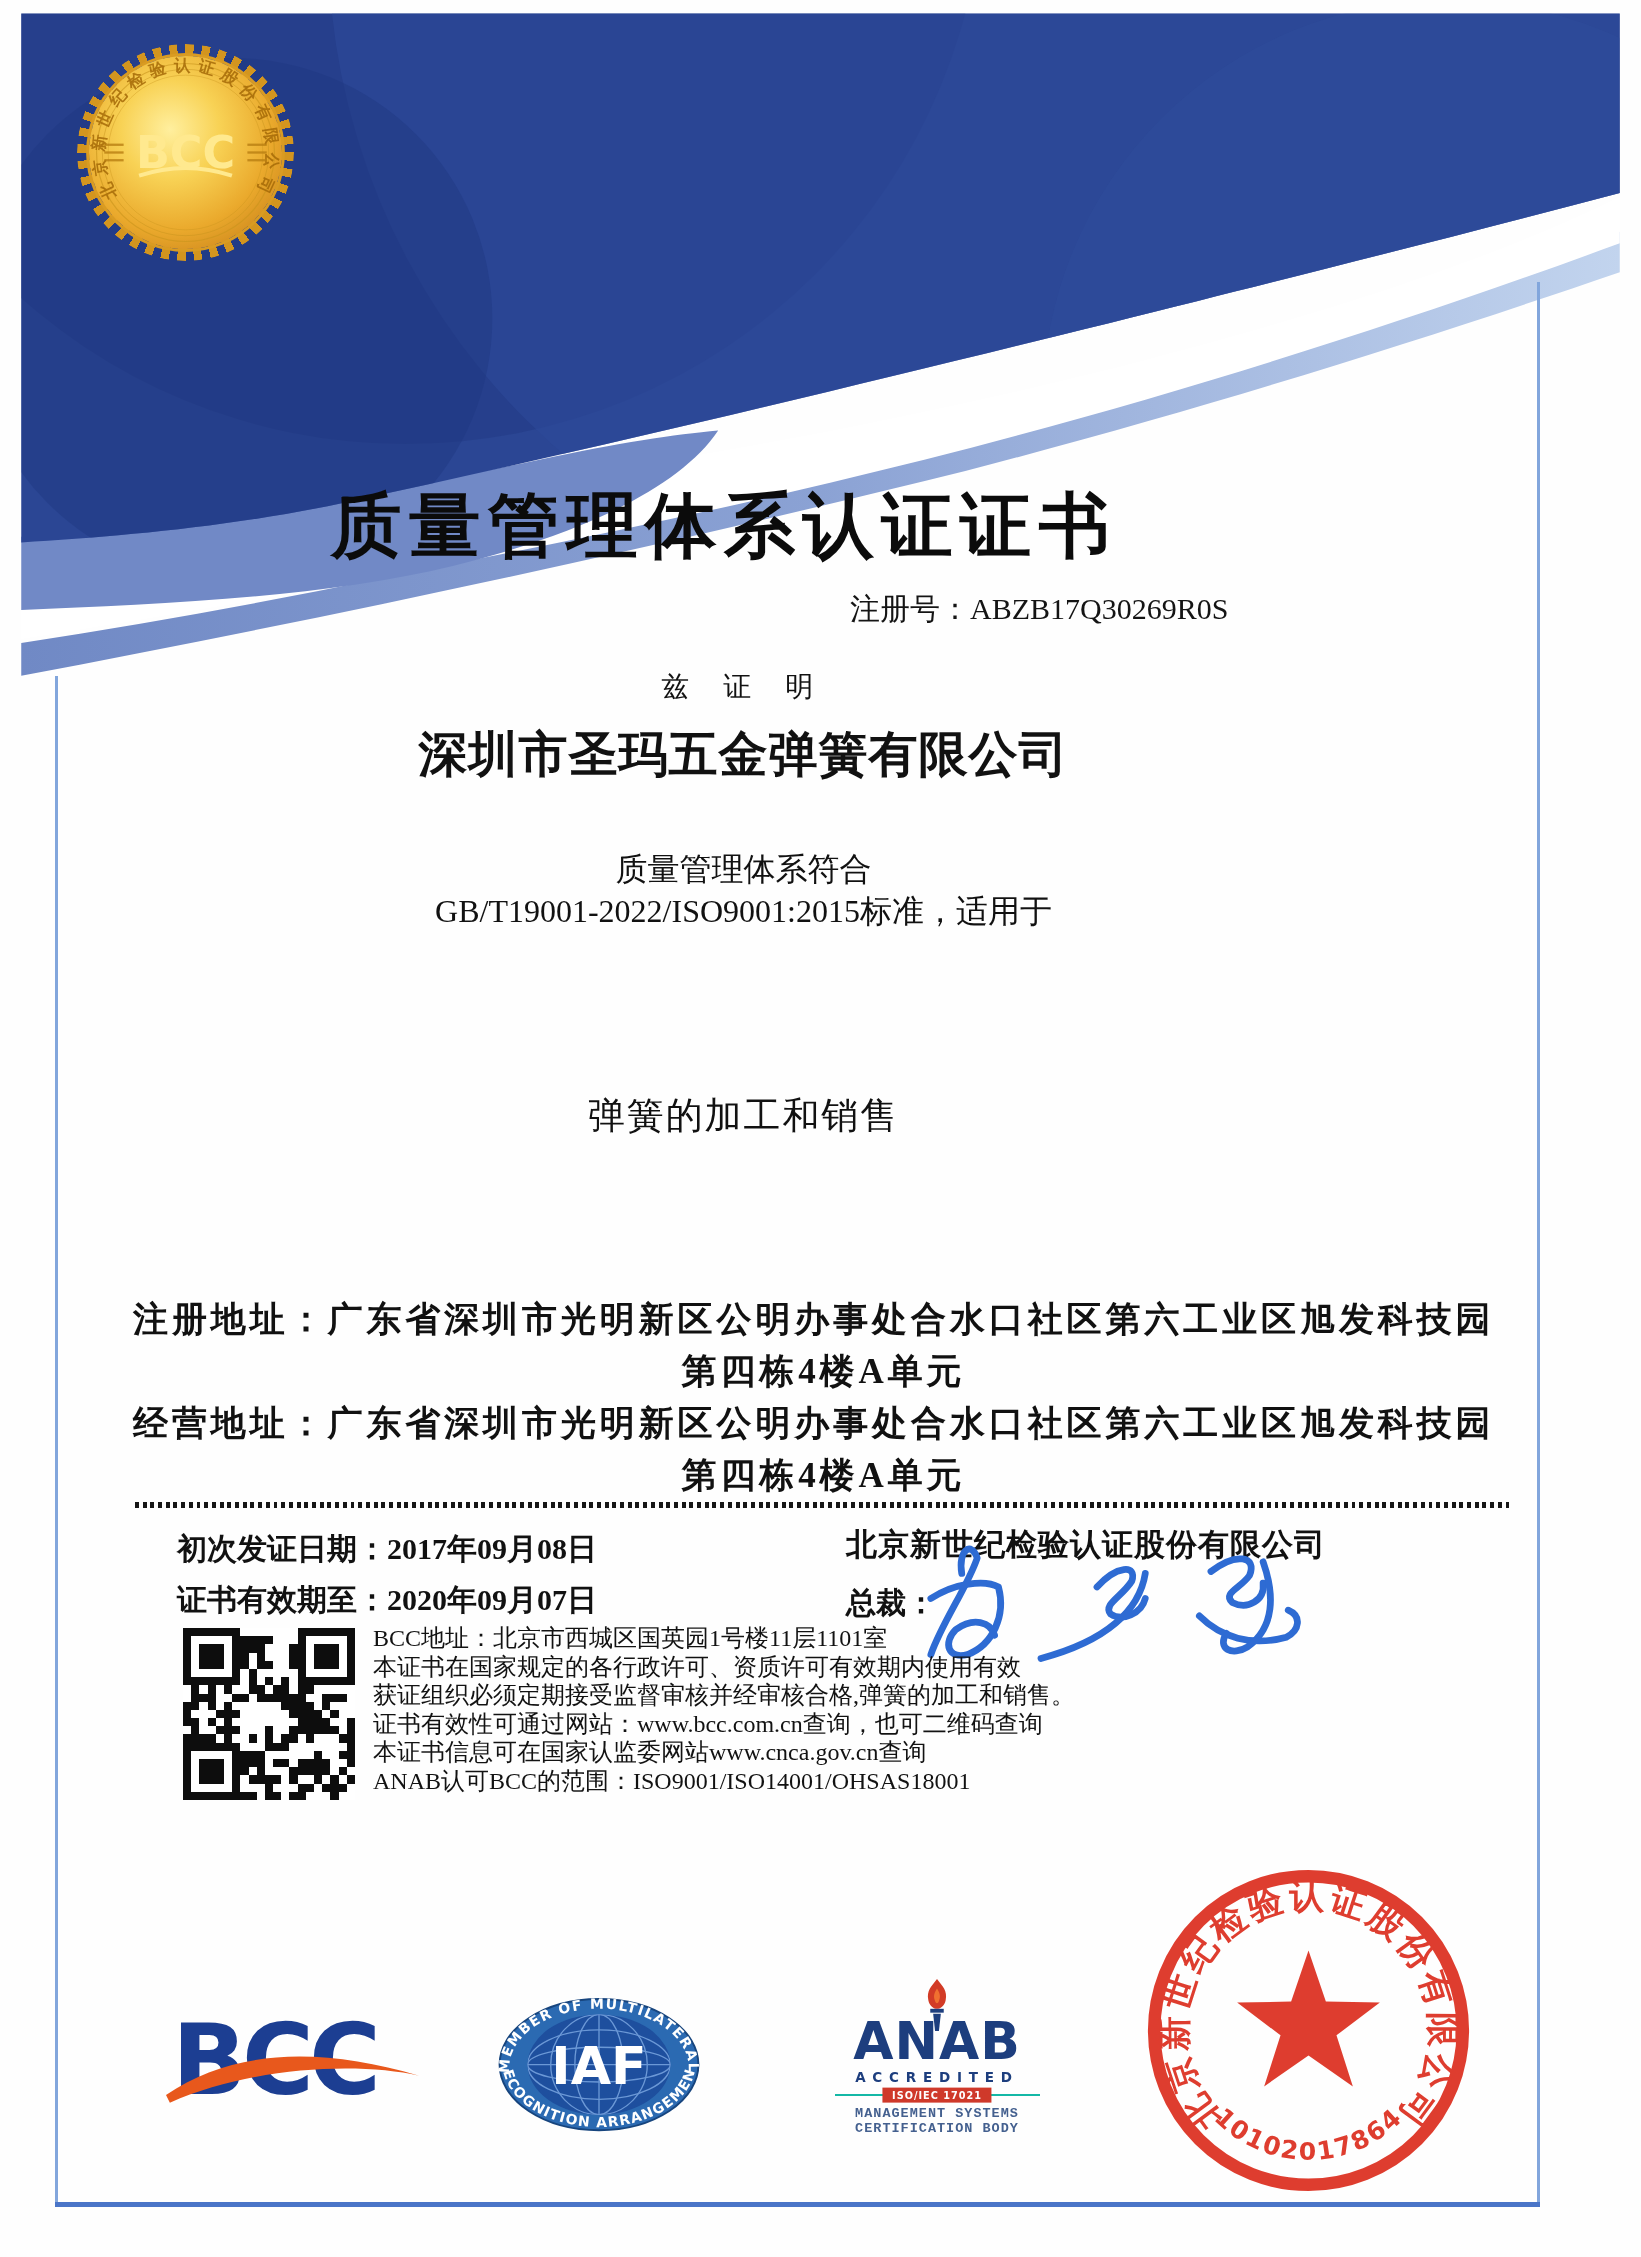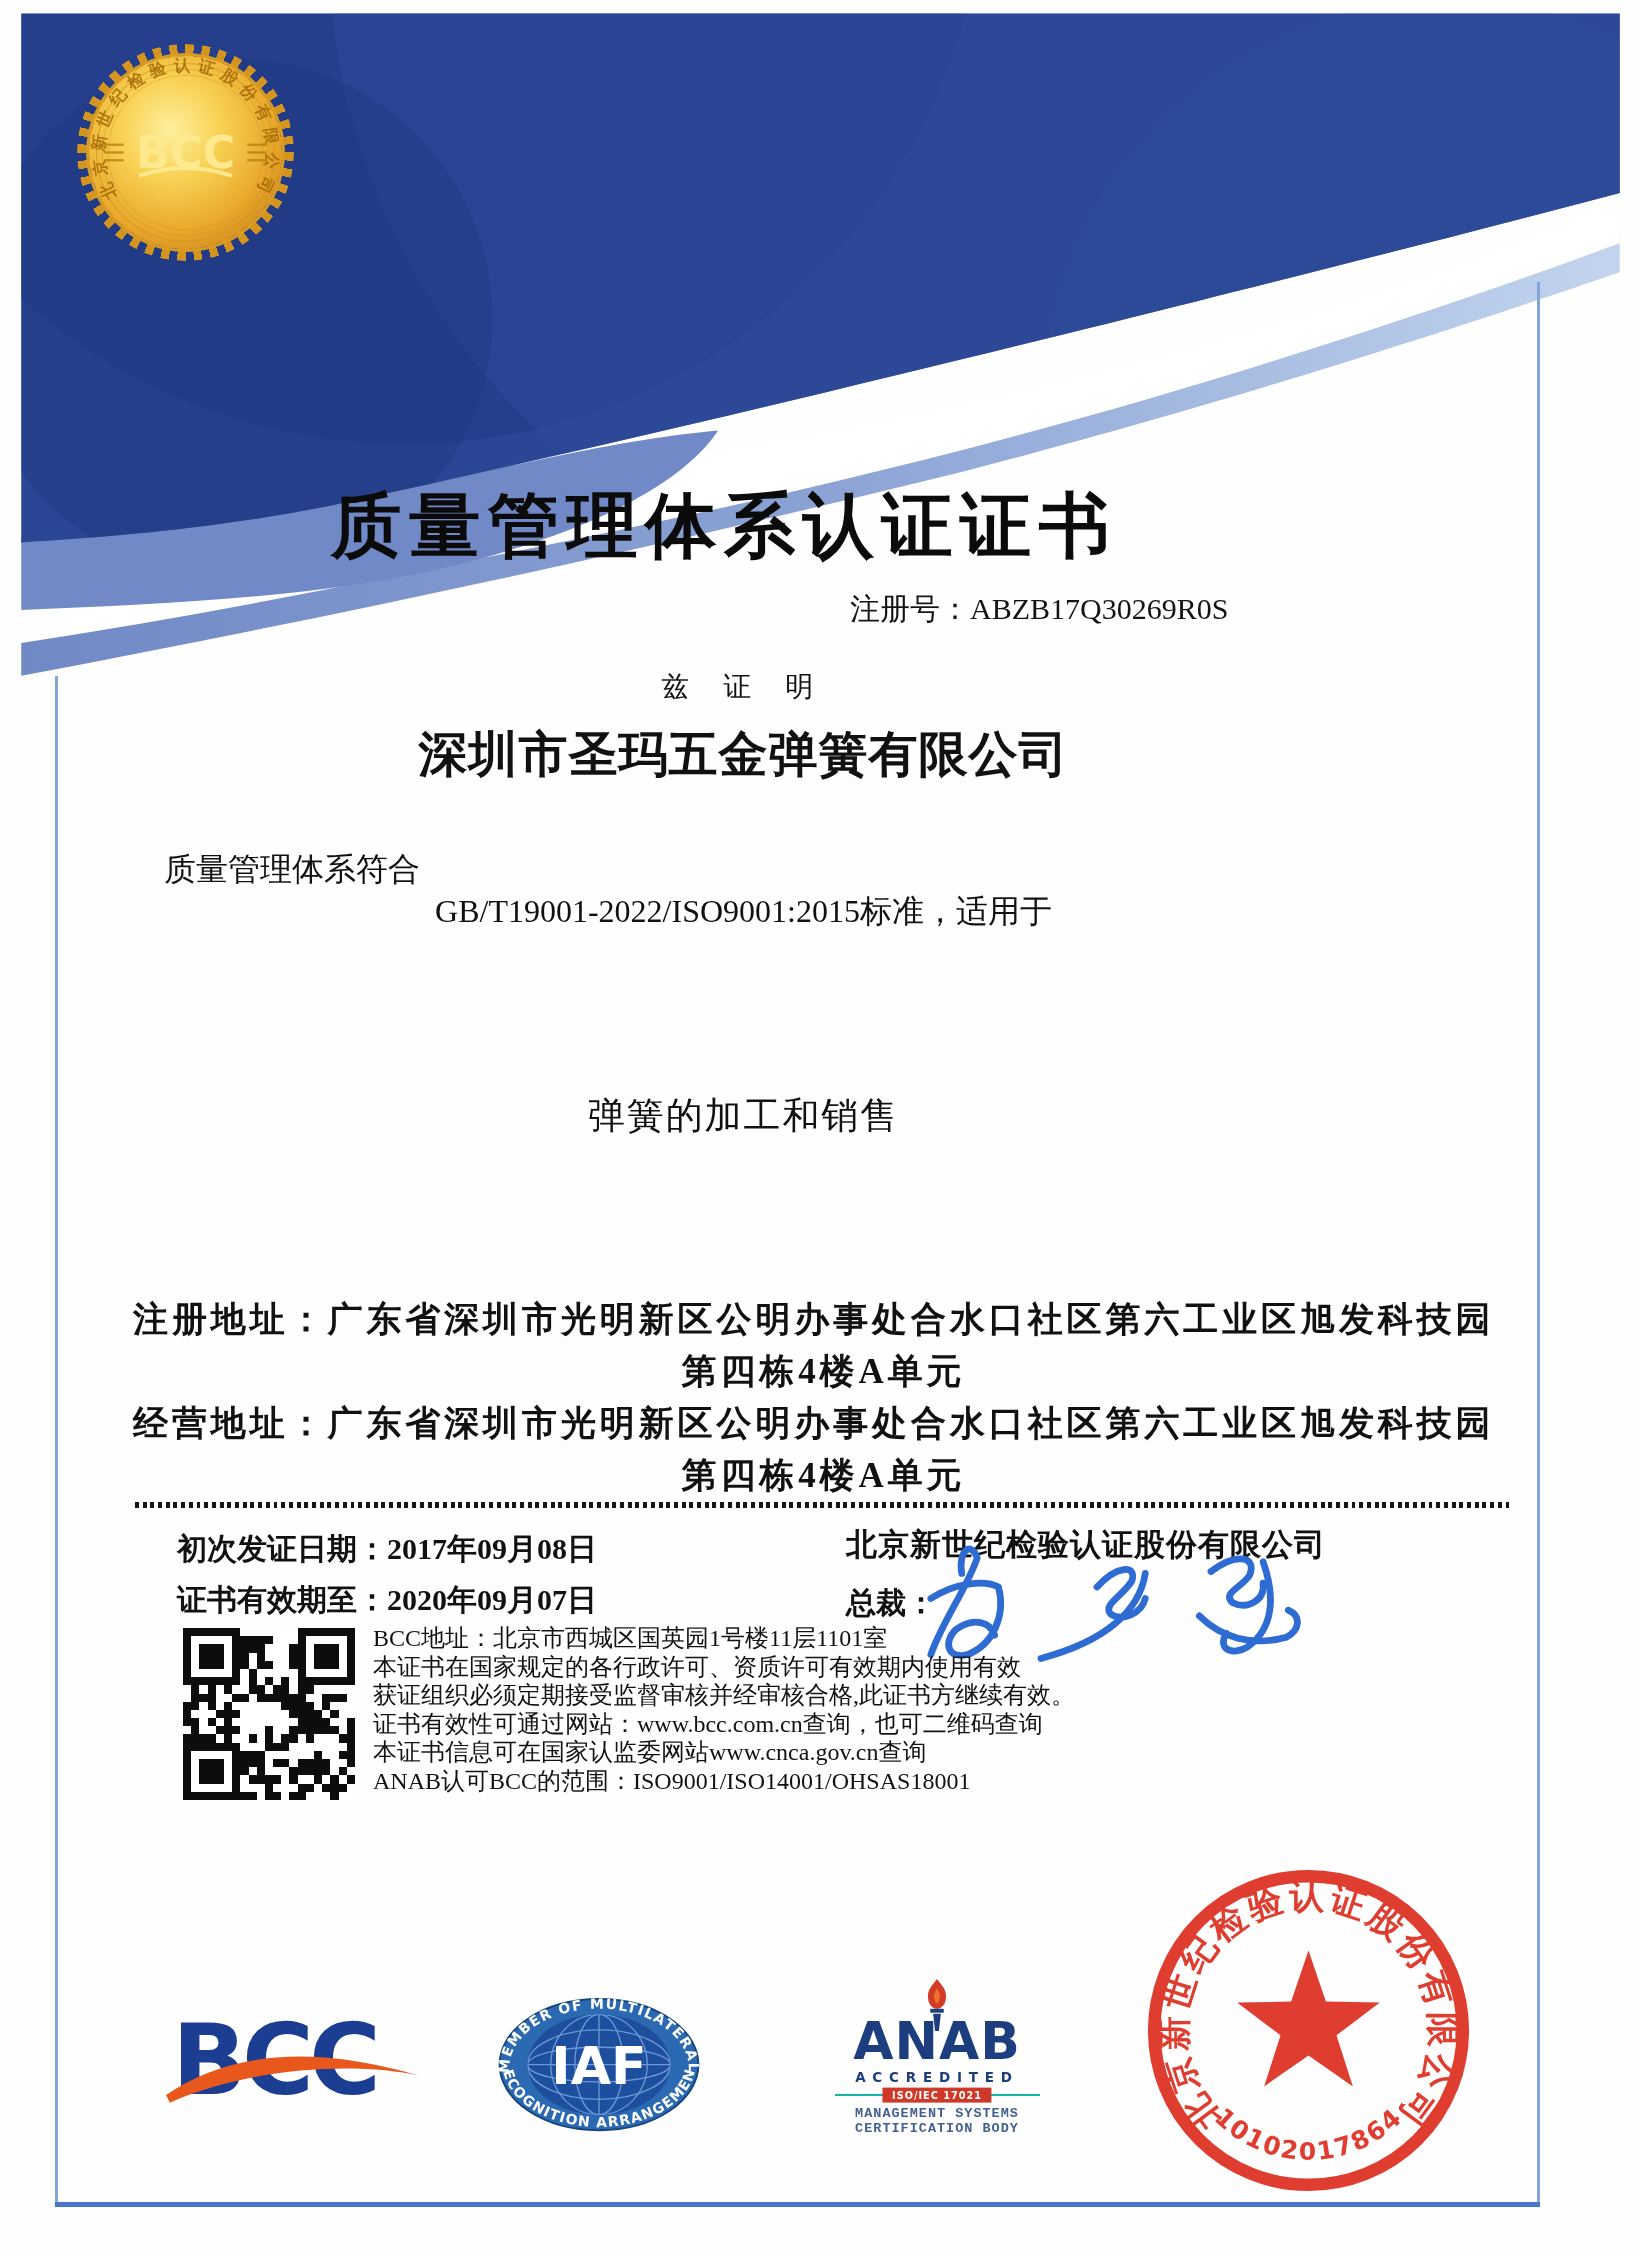--- a/index.html
+++ b/index.html
@@ -17,21 +17,21 @@
      background:repeating-conic-gradient(#d3951f 0deg 4.5deg, rgba(211,149,31,0) 4.5deg 9deg);
      -webkit-mask:radial-gradient(circle, transparent 0 95px, #000 95px 108px);
      mask:radial-gradient(circle, transparent 0 95px, #000 95px 108px);}
   .medal svg{position:absolute;inset:0;}
   
   .title{left:241px;top:479px;width:966px;text-align:center;font-size:71px;font-weight:700;
          letter-spacing:7.7px;color:#0b0b0b;}
   .meta{left:850px;top:589px;font-size:30px;line-height:39px;color:#141414;}
   .declare{left:261px;top:668px;width:966px;text-align:center;font-size:28px;letter-spacing:13.5px;}
   .company{left:145px;top:722px;width:1197px;text-align:center;font-size:49px;font-weight:700;letter-spacing:1px;}
-  .stmt1{left:164px;top:848px;width:1159px;font-size:32px;}
+  .stmt1{left:164px;top:848px;width:1159px;text-align:center;font-size:32px;}
   .stmt2{left:164px;top:890px;width:1159px;text-align:center;font-size:32px;}
   .scope{left:164px;top:1091px;width:1159px;text-align:center;font-size:37px;letter-spacing:1.9px;}
   .addr{font-size:35px;font-weight:700;letter-spacing:3.9px;width:1381px;left:133px;}
   .addr.c{text-align:center;}
   .dotline{left:135px;top:1502px;width:1375px;height:5.8px;
      background:repeating-linear-gradient(90deg,#161616 0 3.9px,transparent 3.9px 7.7px);}
   .dateline{left:177px;font-size:30px;font-weight:700;}
   .issuer{left:846px;top:1524px;font-size:31px;font-weight:700;letter-spacing:1px;}
   .president{left:846px;top:1583px;font-size:30px;font-weight:700;}
   .sig{left:898px;top:1527px;width:425px;height:174px;}
@@ -594,21 +594,21 @@
       <div></div>
       <div></div>
       <div></div>
       <div class="d"></div>
       <div></div>
       <div></div>
     </div>
   <div class="abs fine">
     <div>BCC地址：北京市西城区国英园1号楼11层1101室</div>
     <div>本证书在国家规定的各行政许可、资质许可有效期内使用有效</div>
-    <div>获证组织必须定期接受监督审核并经审核合格,此证书方继续有效。</div>
+    <div>获证组织必须定期接受监督审核并经审核合格,弹簧的加工和销售。</div>
     <div>证书有效性可通过网站：www.bcc.com.cn查询，也可二维码查询</div>
     <div>本证书信息可在国家认监委网站www.cnca.gov.cn查询</div>
     <div>ANAB认可BCC的范围：ISO9001/ISO14001/OHSAS18001</div>
   </div>
 
   <div class="abs frame-left"></div>
   <div class="abs frame-right"></div>
   <div class="abs frame-bottom"></div>
 
   <div class="abs bcc-logo">

